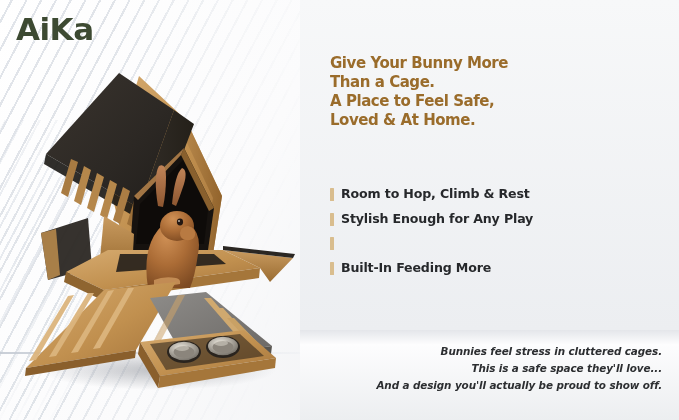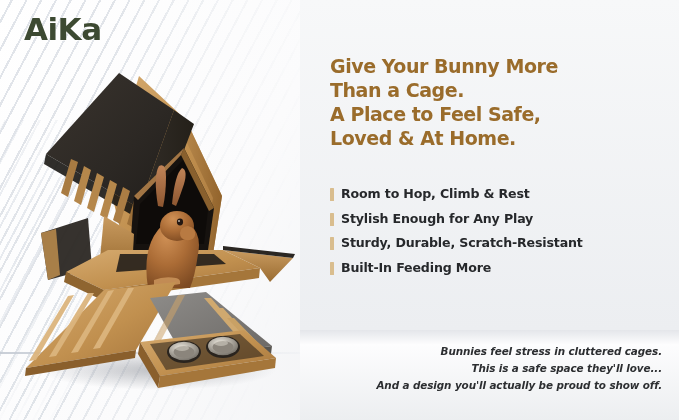--- a/index.html
+++ b/index.html
@@ -64,34 +64,33 @@
   }
 
   
   .logo {
     position:absolute; left:16px; top:14px;
     font-family:"DejaVu Sans", sans-serif;
     font-size:31px; font-weight:700; letter-spacing:-0.5px;
     color:#3d4a32;
     line-height:1;
     text-shadow:0 1px 0 rgba(255,255,255,.6);
-    margin-left:8px;
   }
 
   
   #product { position:absolute; left:8px; top:58px; width:300px; height:330px; }
   #product svg { display:block; width:100%; height:100%; overflow:visible; }
 
   
   .copy { position:absolute; left:330px; top:54px; width:336px; }
 
   .headline {
     color:#9a6c2b;
     font-family:"DejaVu Sans", sans-serif;
-    font-size:19px;
+    font-size:15px;
     font-weight:700;
     line-height:1.265;
     letter-spacing:-0.45px;
     white-space:pre-line;
   }
 
   .bullets { position:absolute; left:330px; top:188px; width:330px; }
   .bullet {
     display:flex; align-items:flex-end;
     margin-bottom:11.5px;
@@ -305,21 +304,20 @@
     <div class="bullet">
       <span class="mark"></span>
       <span>Room to Hop, Climb &amp; Rest</span>
     </div>
     <div class="bullet">
       <span class="mark"></span>
       <span>Stylish Enough for Any Play</span>
     </div>
     <div class="bullet">
       <span class="mark"></span>
-      <span>Sturdy, Durable, Scratch-Resistant</span>
     </div>
     <div class="bullet">
       <span class="mark"></span>
       <span>Built-In Feeding More</span>
     </div>
   </div>
 
   <div class="tagline">Bunnies feel stress in cluttered cages.
 This is a safe space they'll love...
 And a design you'll actually be proud to show off.</div>

